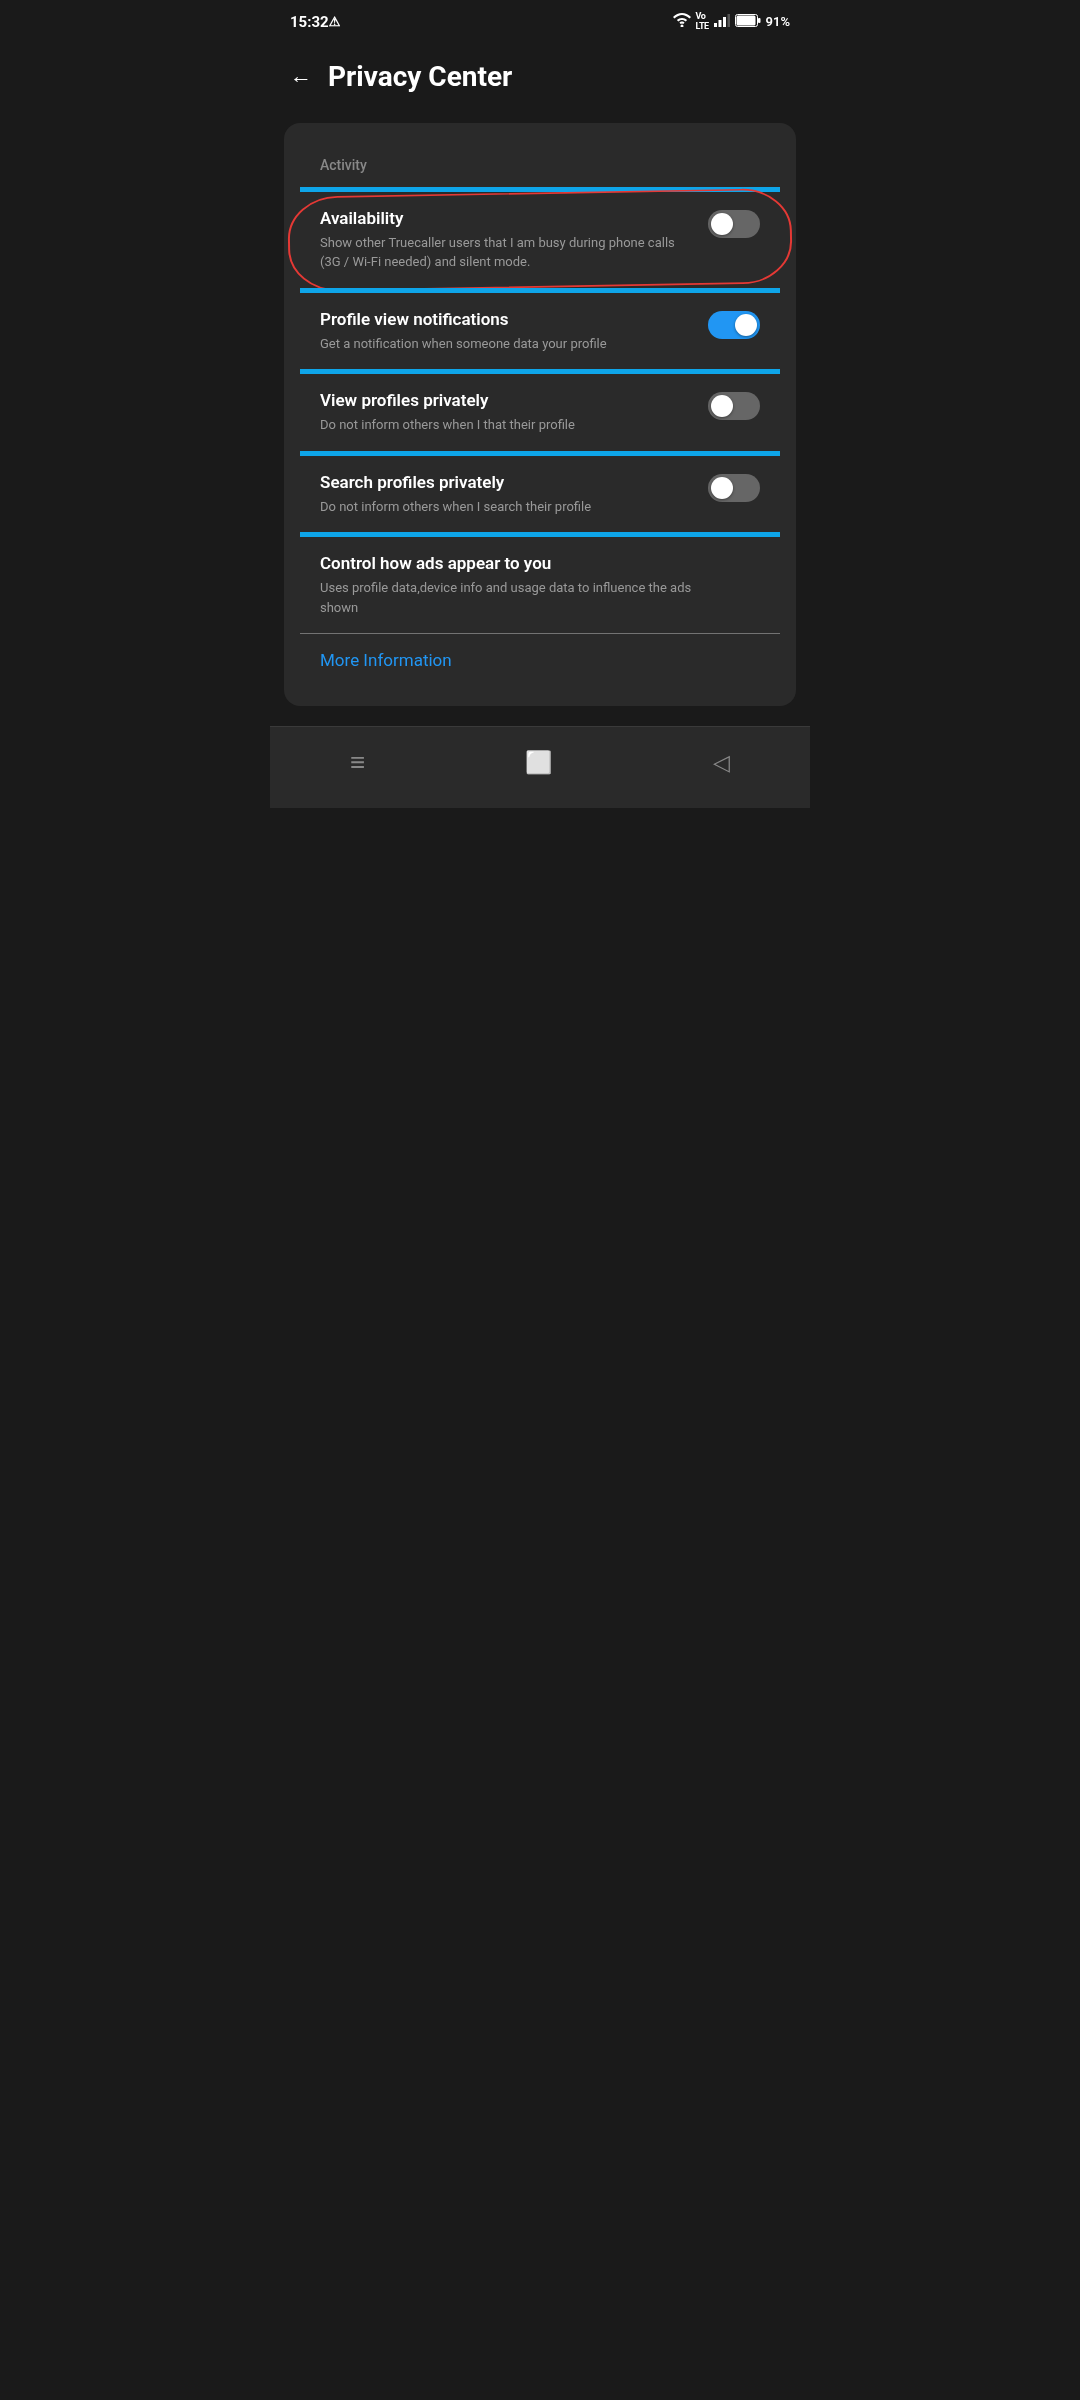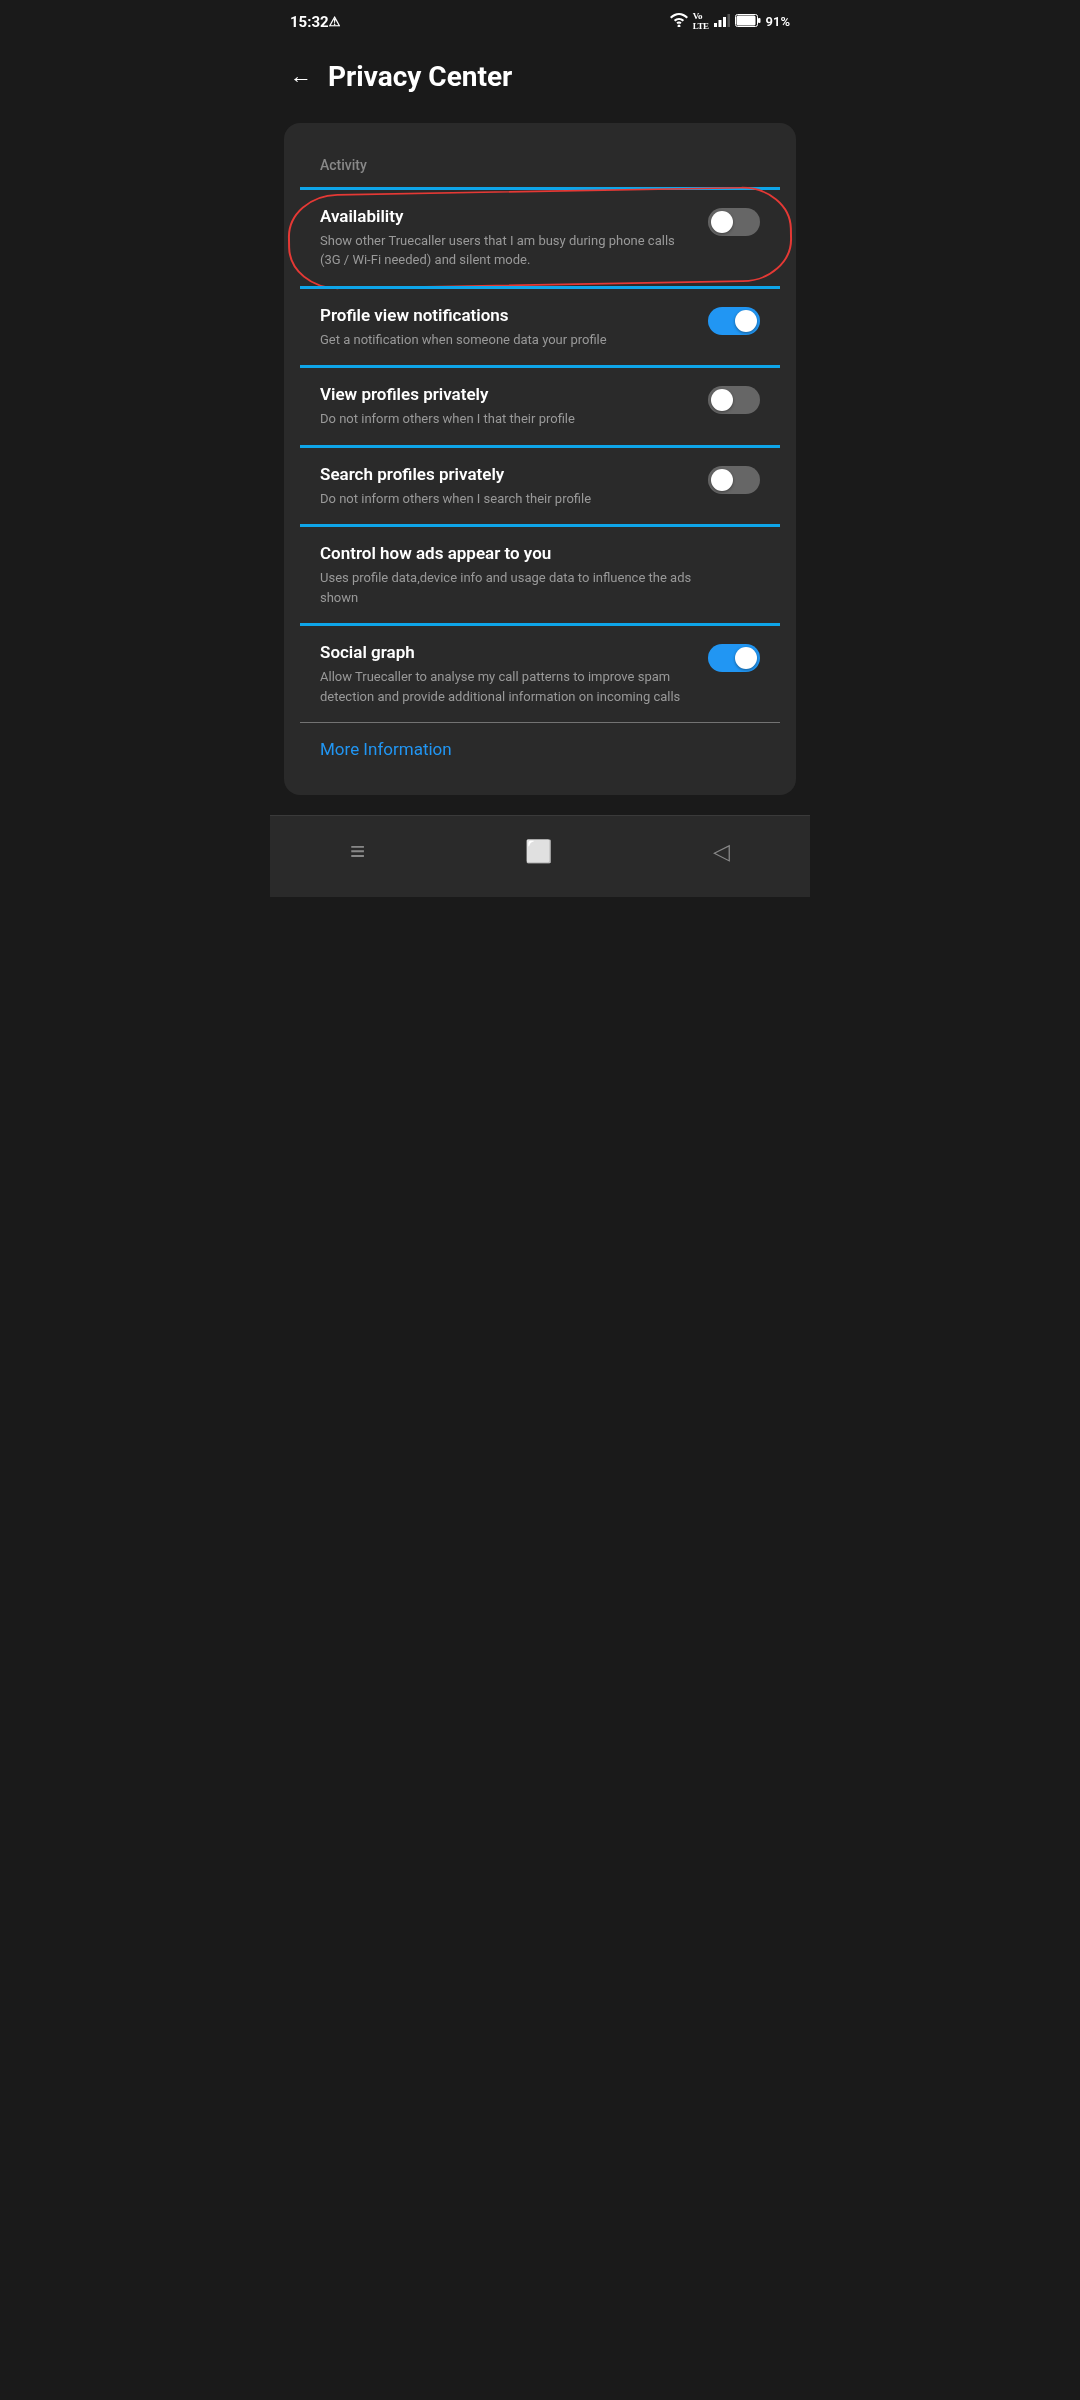--- a/index.html
+++ b/index.html
@@ -86,21 +86,21 @@
       padding: 18px 20px 14px;
       font-weight: 500;
     }
 
     
     .setting-item {
       padding: 16px 20px;
       display: flex;
       align-items: flex-start;
       justify-content: space-between;
-      border-top: 3px solid #0ea5e9;
+      border-top: 5px solid #0ea5e9;
       position: relative;
     }
 
     .setting-item:first-of-type {
       border-top: none;
     }
 
     .setting-content {
       flex: 1;
       padding-right: 16px;
@@ -214,21 +214,20 @@
       cursor: pointer;
     }
 
     
     .volte {
       font-size: 10px;
       font-weight: 700;
       color: white;
       background: none;
       letter-spacing: -0.5px;
-      font-family: Liberation Serif, serif;
     }
   </style>
 </head>
 <body>
 
 <div class="status-bar">
   <div class="status-left">
     <span class="status-time">15:32</span>
     <span class="warning-icon">⚠</span>
   </div>
@@ -320,31 +319,20 @@
   </div>
 
   <div class="setting-item">
     <div class="setting-content">
       <div class="setting-title">Control how ads appear to you</div>
       <div class="setting-desc">Uses profile data,device info and usage data to influence the ads shown</div>
     </div>
     <div class="no-toggle"></div>
   </div>
 
-  <div class="setting-item">
-    <div class="setting-content">
-      <div class="setting-title">Social graph</div>
-      <div class="setting-desc">Allow Truecaller to analyse my call patterns to improve spam detection and provide additional information on incoming calls</div>
-    </div>
-    <div class="toggle">
-      <div class="toggle-track on">
-        <div class="toggle-thumb"></div>
-      </div>
-    </div>
-  </div>
 
   <a class="more-info">More Information</a>
 </div>
 
 <div class="bottom-bar">
   <span class="nav-icon" style="font-size:26px;">≡</span>
   <span class="nav-icon" style="font-size:22px;">⬜</span>
   <span class="nav-icon" style="font-size:22px;">◁</span>
 </div>
 

